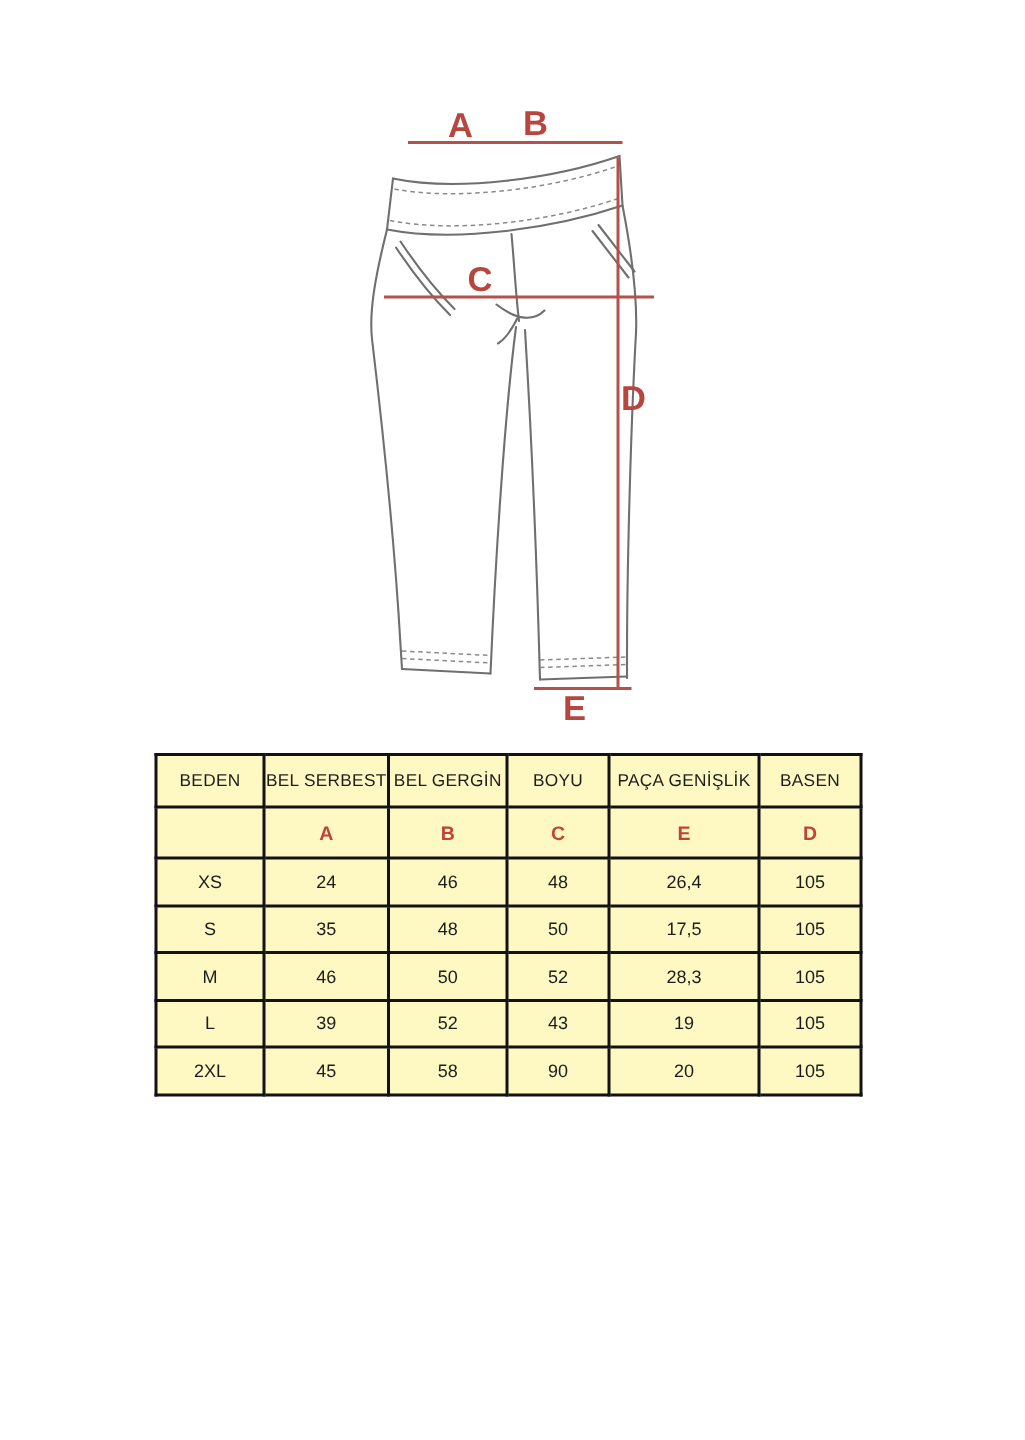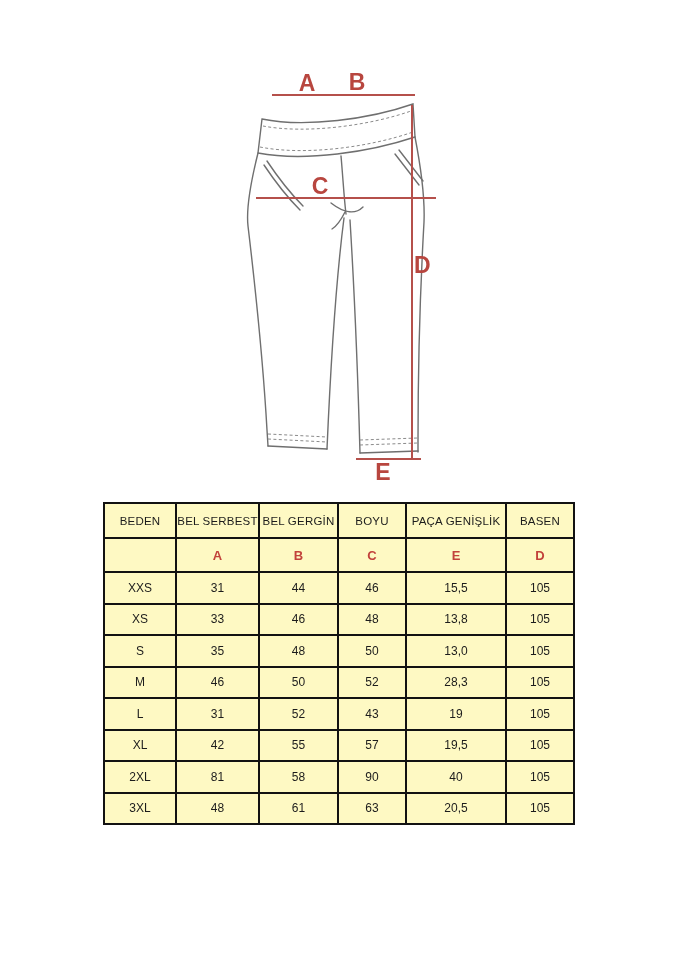--- a/index.html
+++ b/index.html
@@ -136,79 +136,55 @@
         <td style="color: rgb(194, 66, 59);"></td>
         <td style="color: rgb(194, 66, 59);">A</td>
         <td style="color: rgb(194, 66, 59);">B</td>
         <td style="color: rgb(194, 66, 59);">C</td>
         <td style="color: rgb(194, 66, 59);">E</td>
         <td style="color: rgb(194, 66, 59);">D</td>
       </tr>
     </thead>
     <tbody class="size-rows">
         <tr>
-          <td>XXS</td>
-          <td>31</td>
-          <td>44</td>
-          <td>46</td>
-          <td>15,5</td>
-          <td>105</td>
-        </tr>
-        <tr>
           <td>XS</td>
-          <td>33</td>
+          <td>24</td>
           <td>46</td>
           <td>48</td>
-          <td>13,8</td>
+          <td>26,4</td>
           <td>105</td>
         </tr>
         <tr>
           <td>S</td>
           <td>35</td>
           <td>48</td>
           <td>50</td>
-          <td>13,0</td>
+          <td>17,5</td>
           <td>105</td>
         </tr>
         <tr>
           <td>M</td>
           <td>46</td>
           <td>50</td>
           <td>52</td>
           <td>28,3</td>
           <td>105</td>
         </tr>
         <tr>
           <td>L</td>
-          <td>31</td>
+          <td>39</td>
           <td>52</td>
           <td>43</td>
           <td>19</td>
           <td>105</td>
         </tr>
         <tr>
-          <td>XL</td>
-          <td>42</td>
-          <td>55</td>
-          <td>57</td>
-          <td>19,5</td>
-          <td>105</td>
-        </tr>
-        <tr>
           <td>2XL</td>
-          <td>81</td>
+          <td>45</td>
           <td>58</td>
           <td>90</td>
-          <td>40</td>
-          <td>105</td>
-        </tr>
-        <tr>
-          <td>3XL</td>
-          <td>48</td>
-          <td>61</td>
-          <td>63</td>
-          <td>20,5</td>
+          <td>20</td>
           <td>105</td>
         </tr>
       </tbody>
   </table>
 
 </div>
 
 </body></html>

